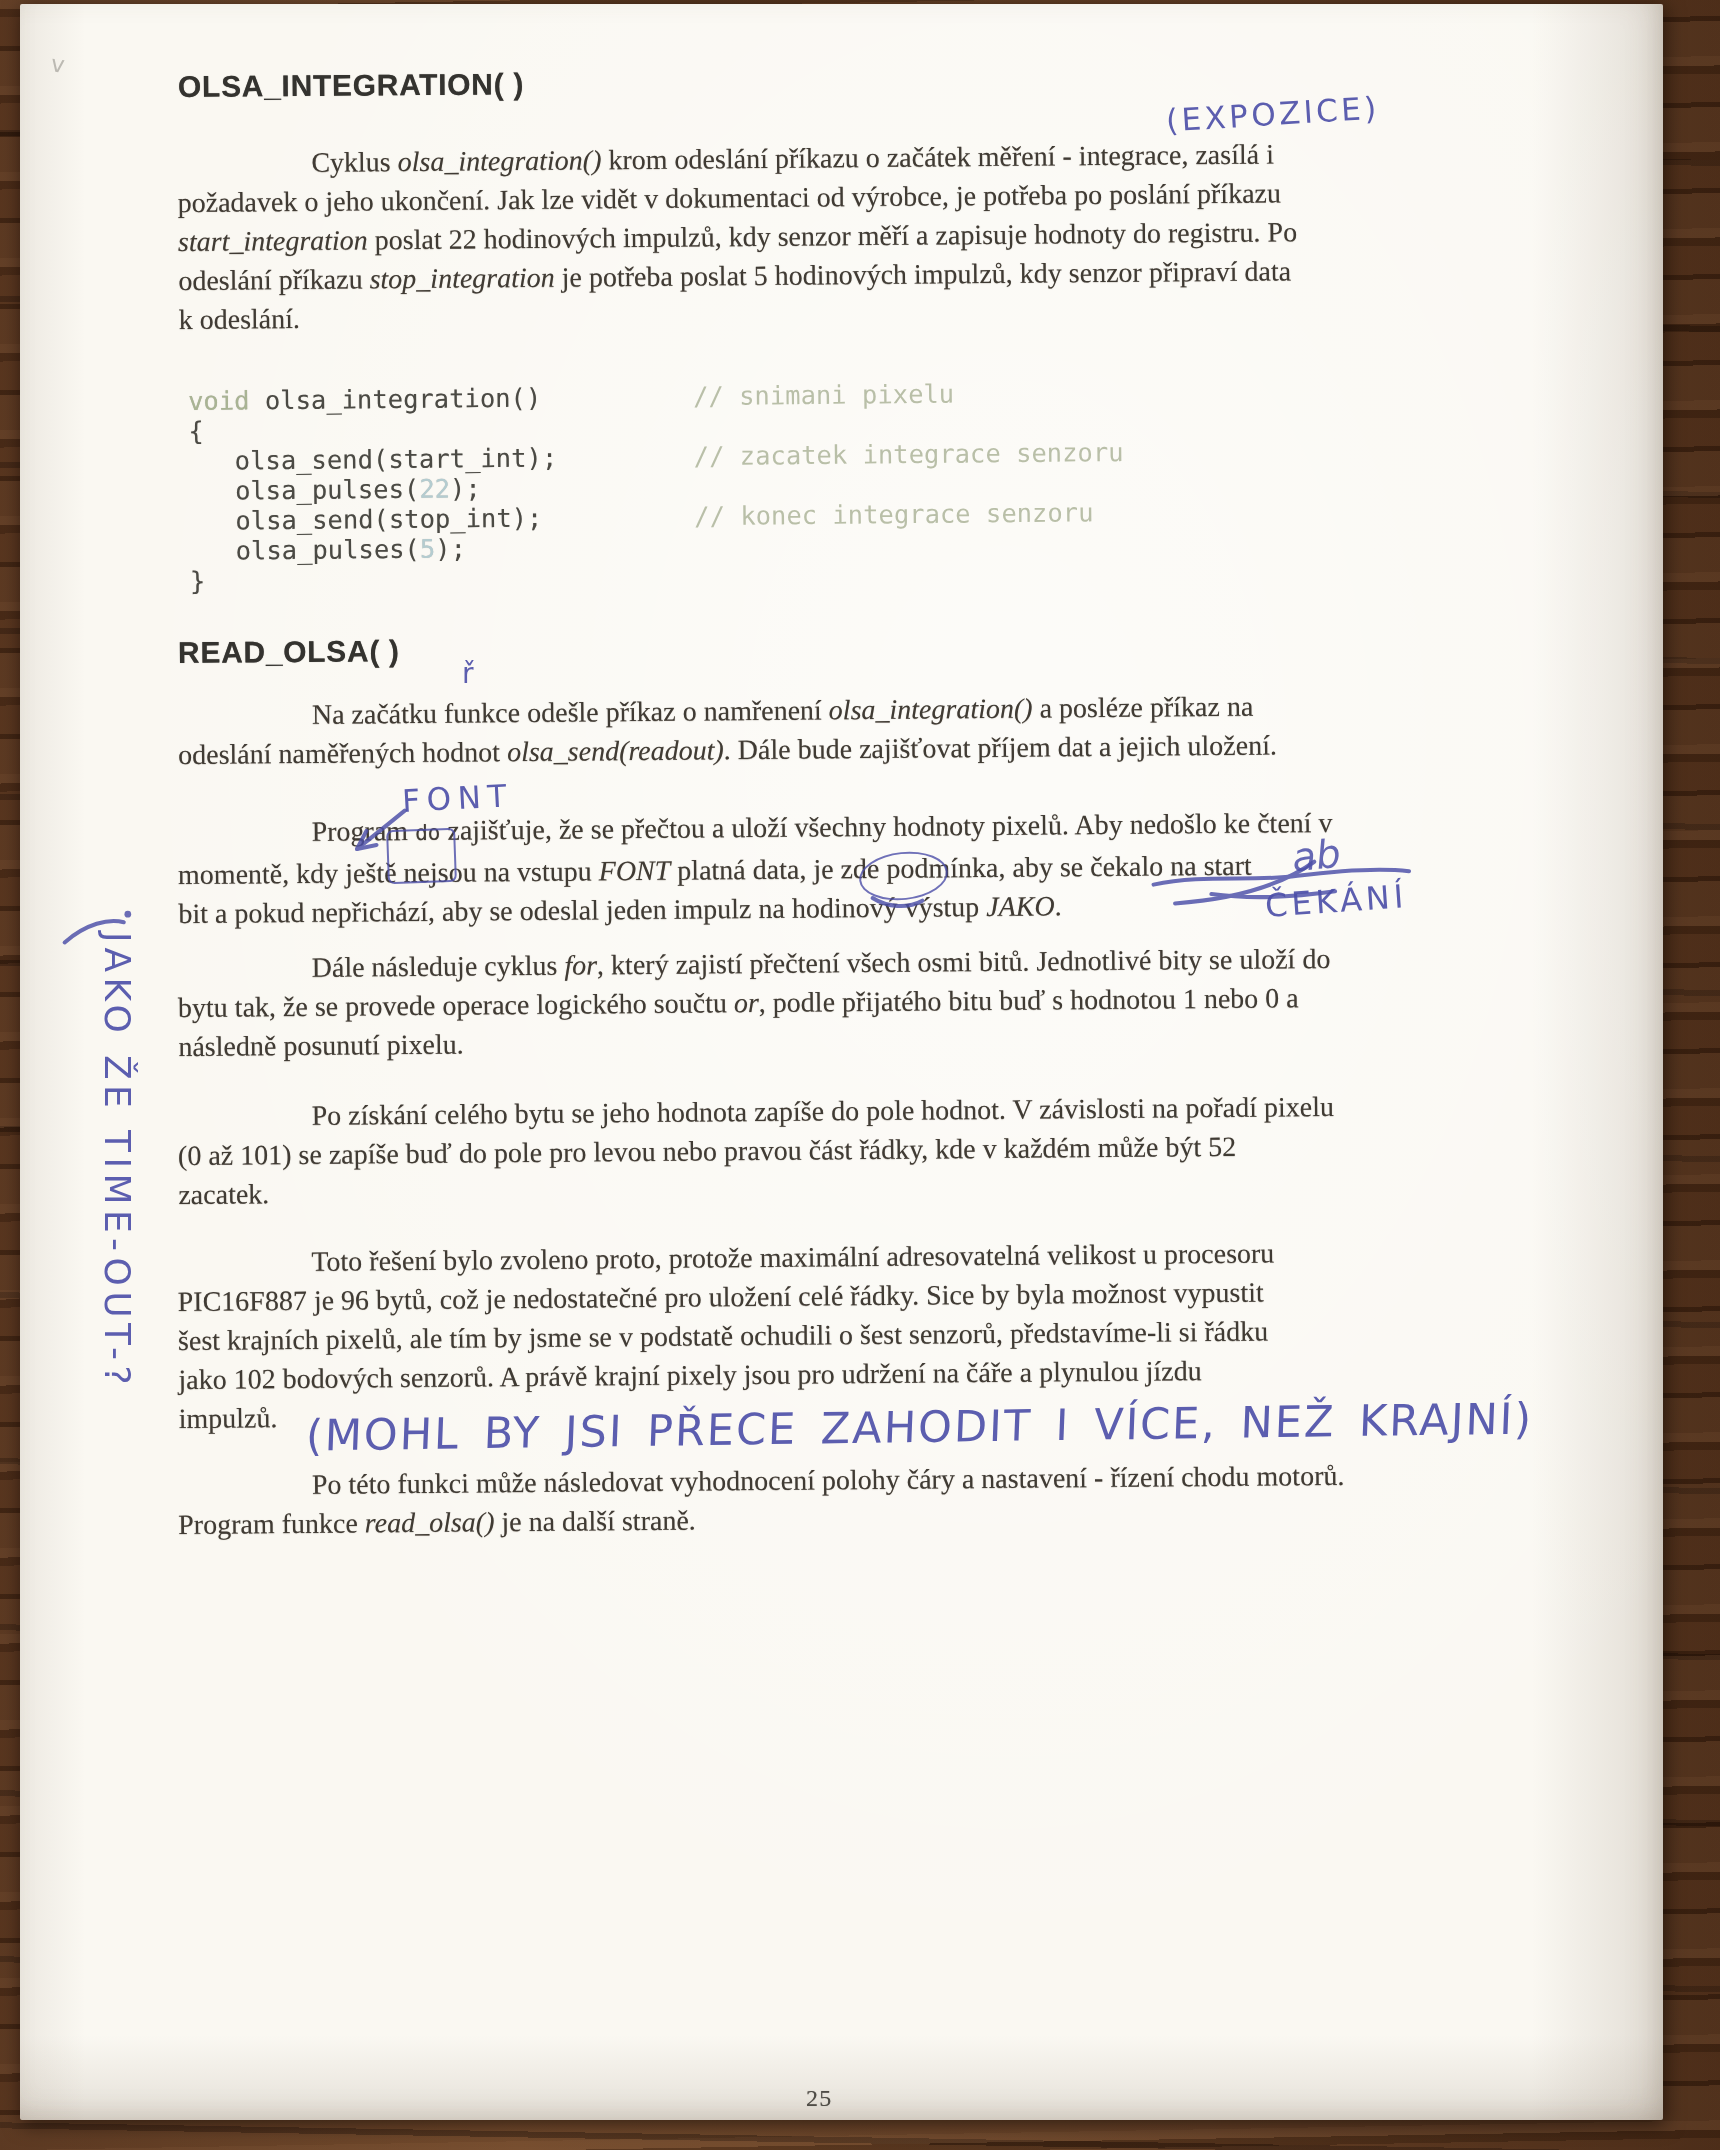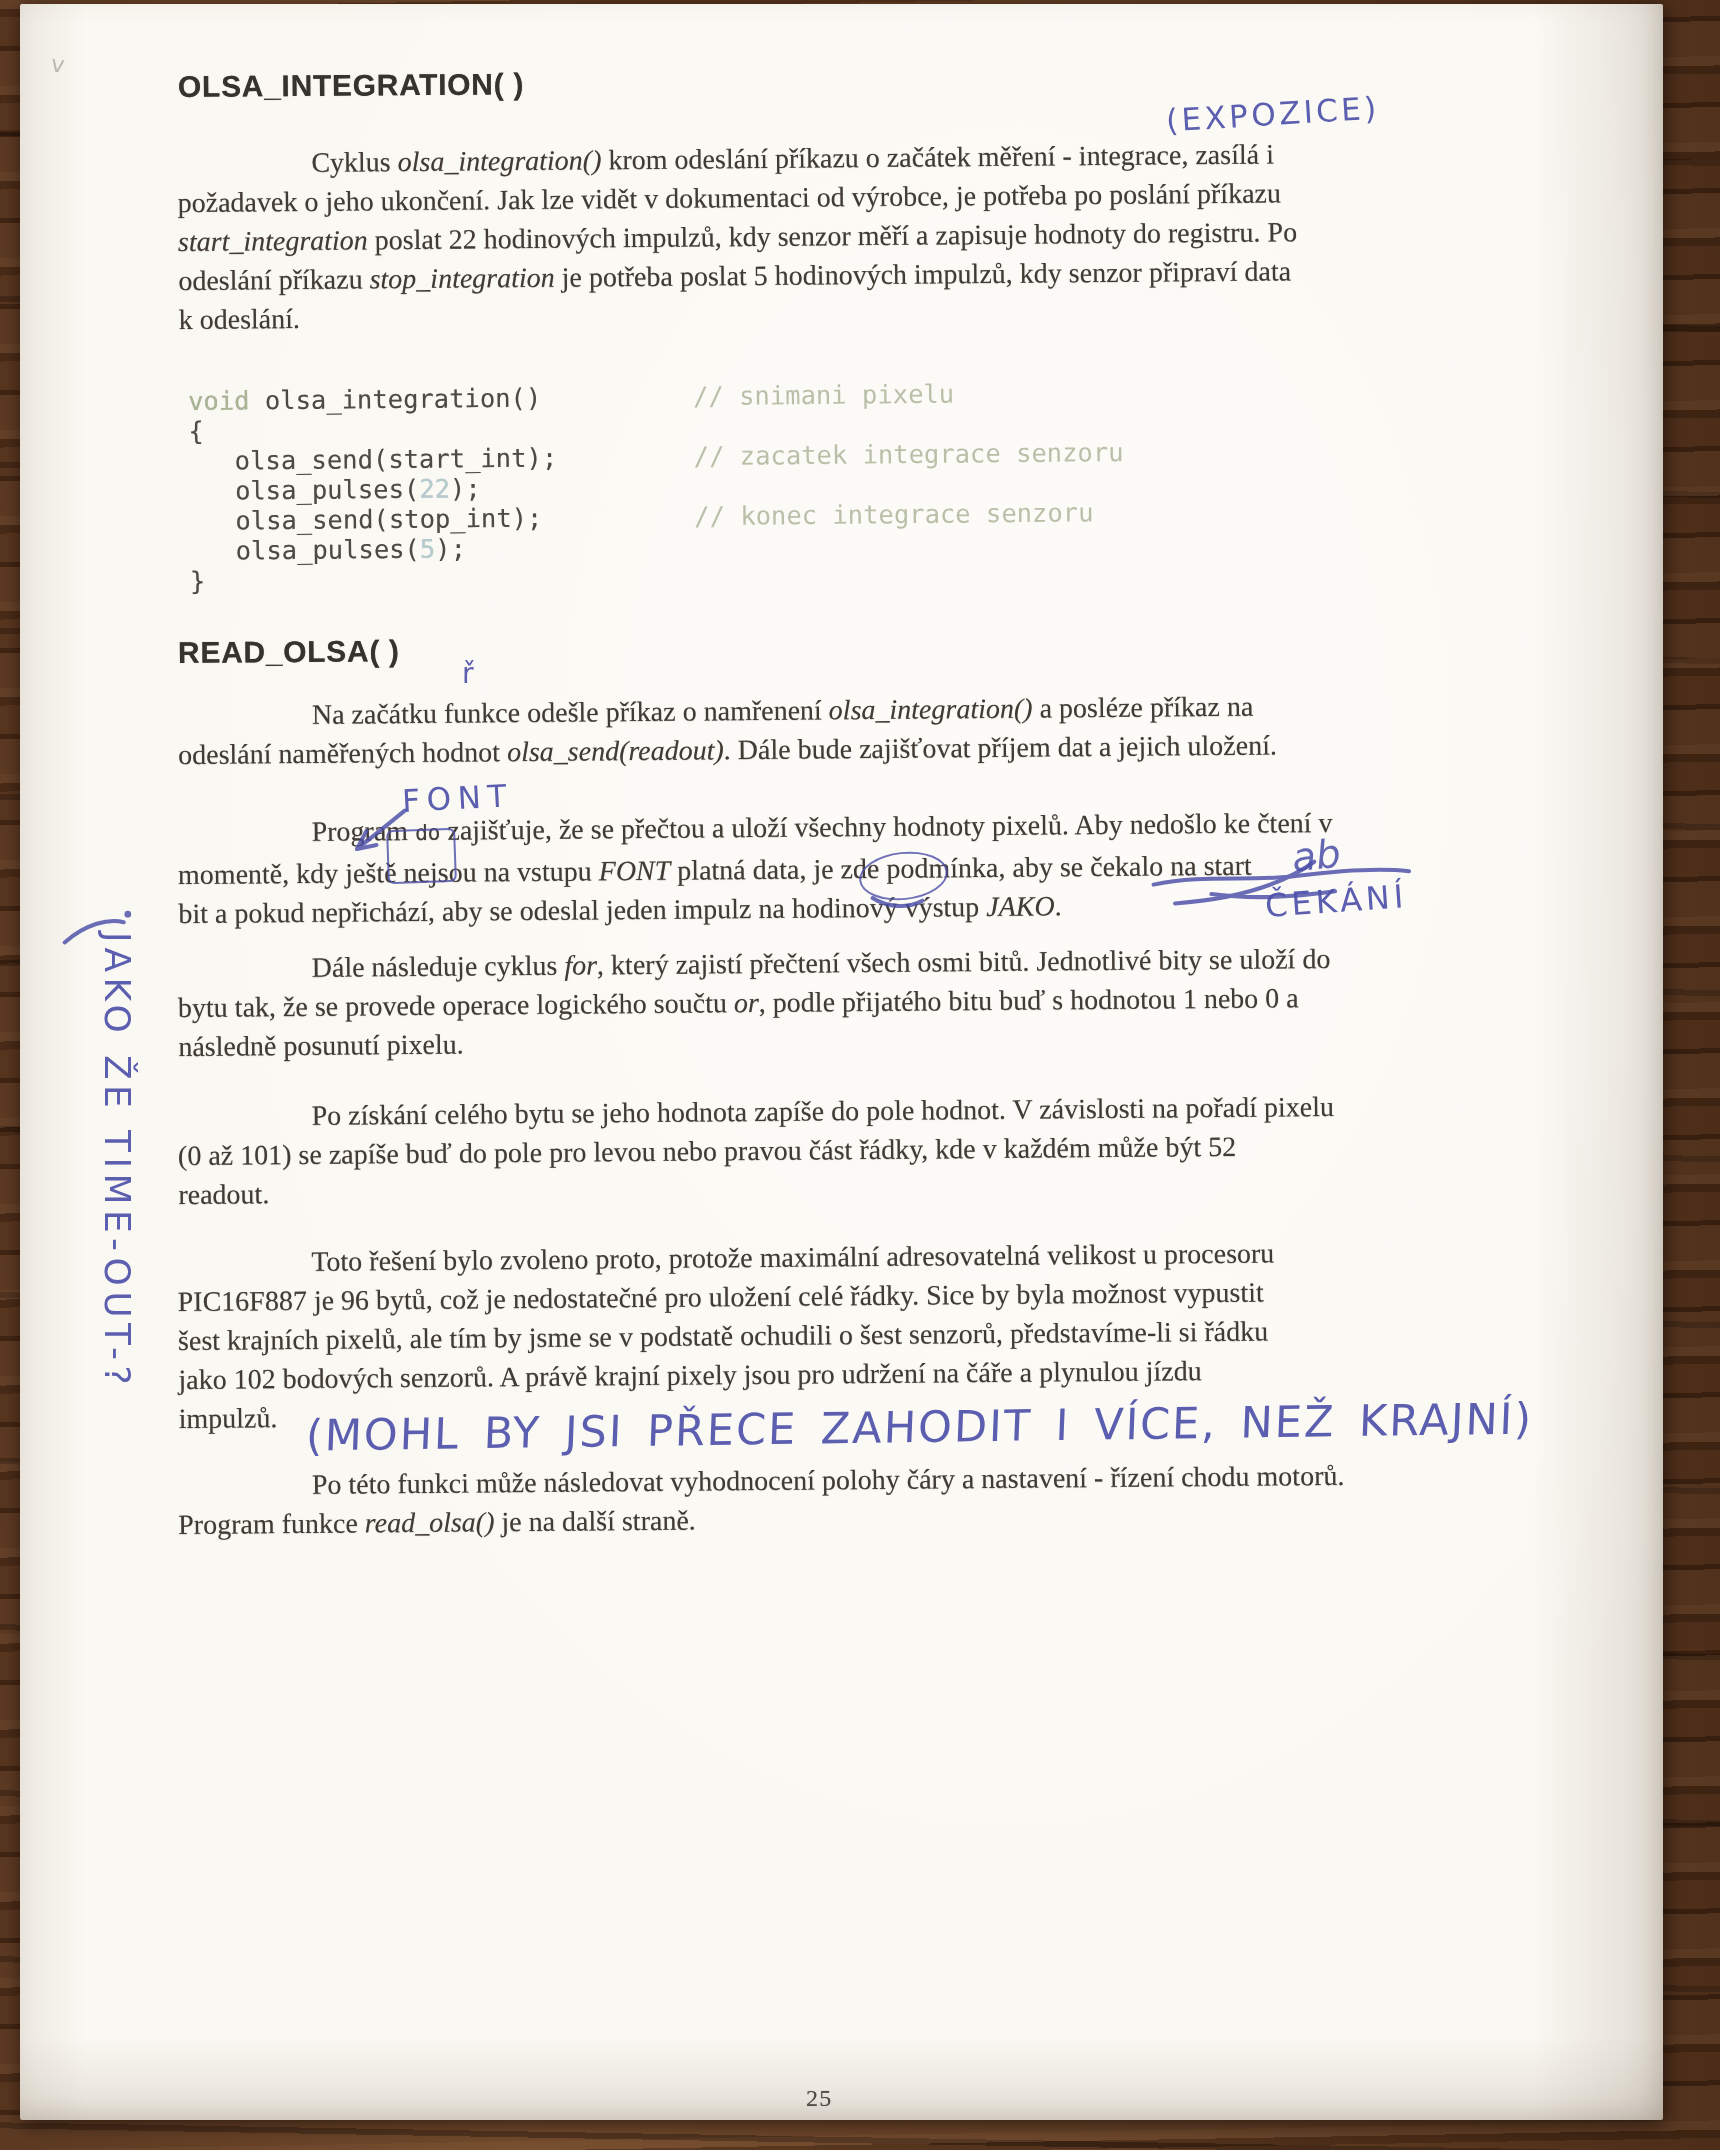--- a/index.html
+++ b/index.html
@@ -105,21 +105,21 @@
       <div class="tline indent"><span>Dále následuje cyklus </span><span class="s-i">for</span><span>, který zajistí přečtení všech osmi bitů. Jednotlivé bity se uloží do</span></div>
       <div class="tline"><span>bytu tak, že se provede operace logického součtu </span><span class="s-i">or</span><span>, podle přijatého bitu buď s hodnotou 1 nebo 0 a</span></div>
       <div class="tline"><span>následně posunutí pixelu.</span></div>
     </div>
 
   <div class="ink" style="left:138px;top:932px;font-size:36px;letter-spacing:5.4px;transform:rotate(90deg);transform-origin:0 0">JAKO ŽE TIME-OUT-?</div>
 
   <div class="para" style="top:1097px">
       <div class="tline indent"><span>Po získání celého bytu se jeho hodnota zapíše do pole hodnot. V závislosti na pořadí pixelu</span></div>
       <div class="tline"><span>(0 až 101) se zapíše buď do pole pro levou nebo pravou část řádky, kde v každém může být 52</span></div>
-      <div class="tline"><span>readout.</span></div>
+      <div class="tline"><span>zacatek.</span></div>
     </div>
 
   <div class="para" style="top:1243px">
       <div class="tline indent"><span>Toto řešení bylo zvoleno proto, protože maximální adresovatelná velikost u procesoru</span></div>
       <div class="tline"><span>PIC16F887 je 96 bytů, což je nedostatečné pro uložení celé řádky. Sice by byla možnost vypustit</span></div>
       <div class="tline"><span>šest krajních pixelů, ale tím by jsme se v podstatě ochudili o šest senzorů, představíme-li si řádku</span></div>
       <div class="tline"><span>jako 102 bodových senzorů. A právě krajní pixely jsou pro udržení na čáře a plynulou jízdu</span></div>
       <div class="tline"><span>impulzů.</span></div>
     </div>
 

